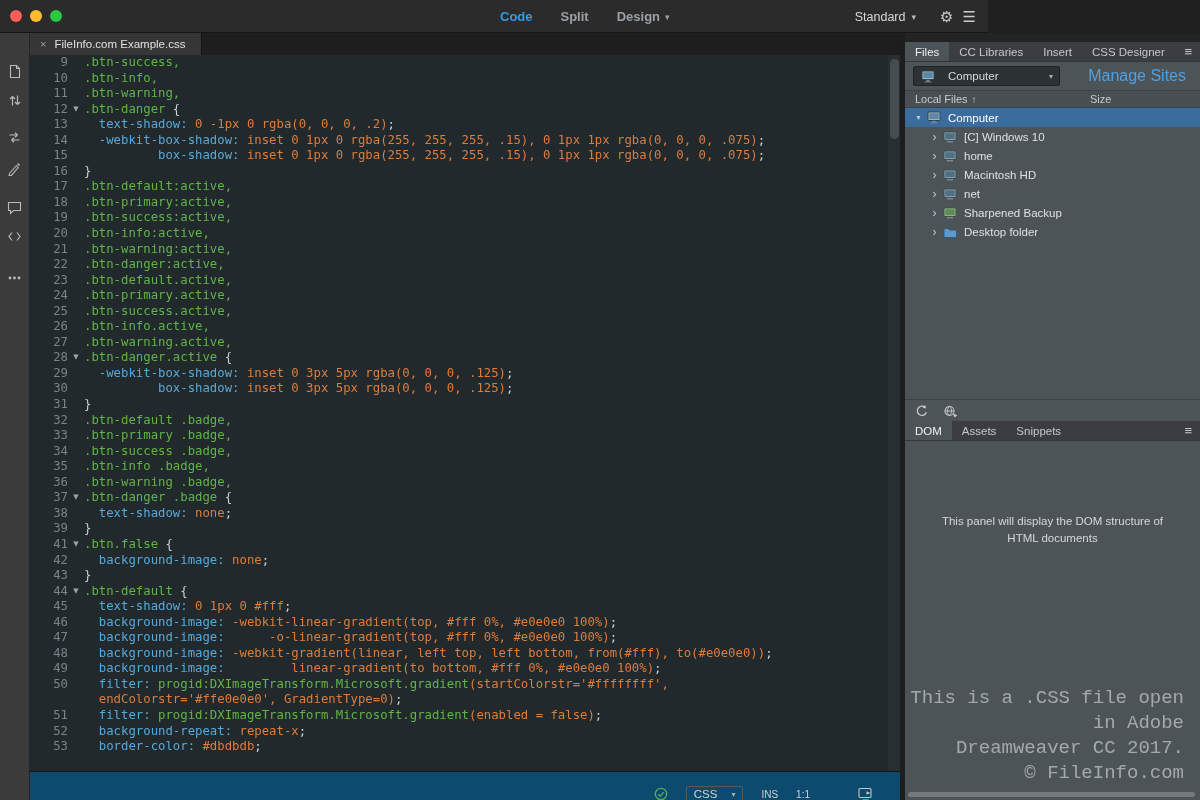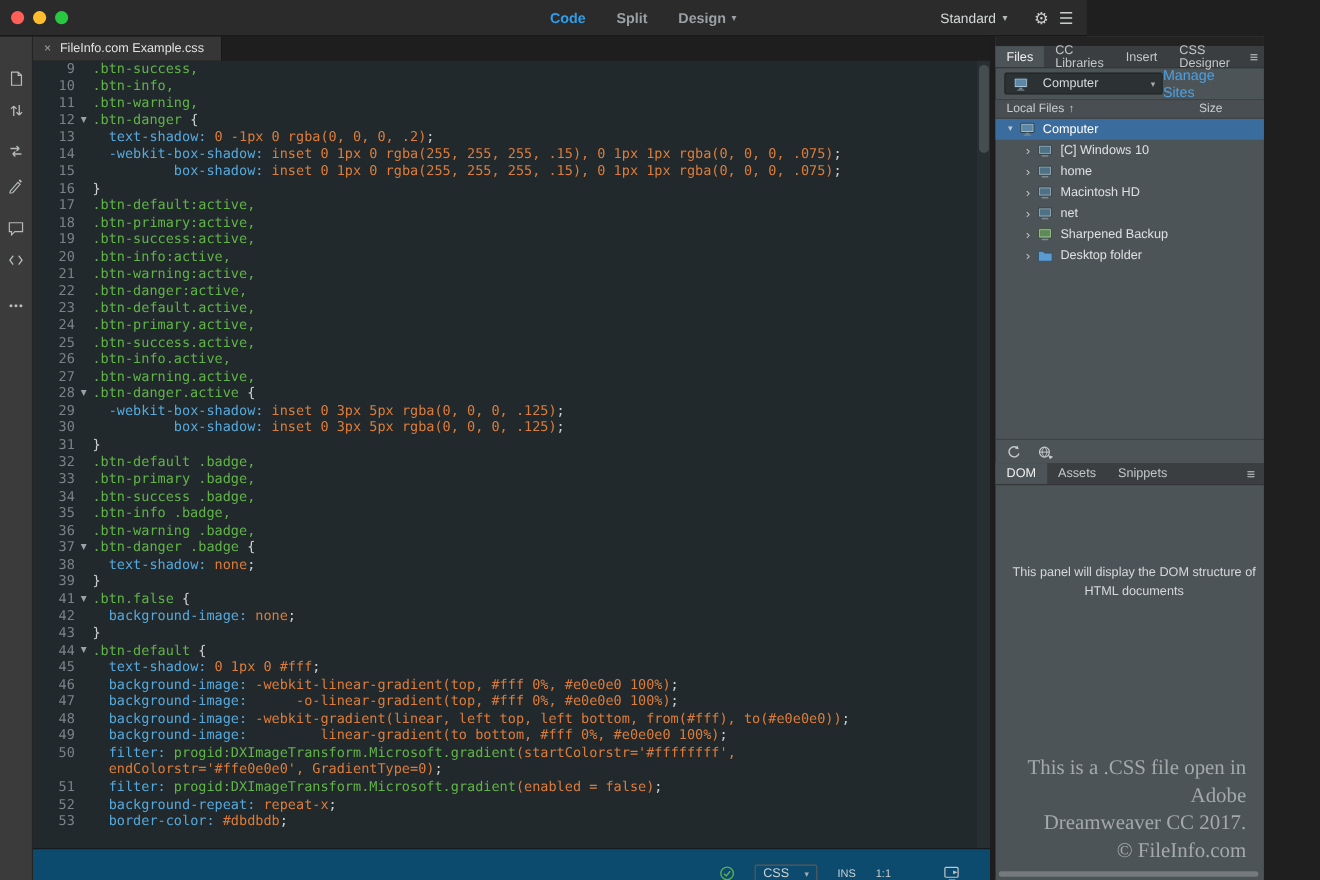--- a/index.html
+++ b/index.html
@@ -47,44 +47,44 @@
   .okcheck{display:flex;align-items:center}
   .cssdrop{display:flex;align-items:center;gap:14px;border:1px solid #5a5a5a;border-radius:2px;padding:1px 7px;color:#cfd1d2;font-size:11.5px}
   .cssdrop .chev{font-size:8px;color:#a9abac}
   .sbtext{color:#cfd1d2;font-size:10px}
   .sbicon{color:#c3c6c7;display:flex;align-items:center;margin-left:30px}
 
   
   .gap{position:absolute;left:900px;top:33px;width:5px;height:767px;background:#1d1d1d;z-index:2}
 
   
-  .rightpanel{position:absolute;left:905px;top:33px;width:244px;height:767px;background:#4d5457;display:flex;flex-direction:column;z-index:3}
+  .rightpanel{position:absolute;left:905px;top:33px;width:295px;height:767px;background:#4d5457;display:flex;flex-direction:column;z-index:3}
   .paneltopgap{height:9px;background:#232323;flex:0 0 auto}
   .ptabs{height:20px;background:#3a3e40;display:flex;align-items:stretch;border-bottom:1px solid #33373a;flex:0 0 auto}
   .ptab{display:flex;align-items:center;padding:0 10px;font-size:11.5px;color:#c3c7c9}
   .ptab.active{background:#4d5457;color:#eef0f0}
   .pmenu{margin-left:auto;color:#c3c7c9;padding:0 8px;display:flex;align-items:center;font-size:13px}
   .siterow{height:28px;display:flex;align-items:center;padding:0 8px;flex:0 0 auto}
   .siteselect{width:147px;height:20px;background:#2c3133;border:1px solid #1f2324;border-radius:2px;display:flex;align-items:center;gap:6px;padding:0 6px;color:#d8dbdc;font-size:11.5px}
   .siteselect .chev{margin-left:auto;font-size:8px;color:#a9abac}
-  .managesites{color:#4da0e4;font-size:13px;margin-left:auto;padding-right:6px;text-decoration:none;cursor:pointer}
+  .managesites{color:#4da0e4;font-size:16px;margin-left:auto;padding-right:6px;text-decoration:none;cursor:pointer}
   .colheaders{position:relative;height:18px;display:flex;align-items:center;padding:0 10px;font-size:11px;color:#c9cdcf;background:#484e51;border-top:1px solid #3c4144;border-bottom:1px solid #3c4144;flex:0 0 auto}
   .colheaders .colsize{position:absolute;left:185px}
   .sortarrow{font-size:10px;margin-left:4px;color:#c9cdcf}
   .filetree{flex:0 0 auto}
   .trow{height:19px;display:flex;align-items:center;font-size:11.5px;color:#dde0e1}
   .trow.selected{background:var(--selection_blue,#3a6d9e);color:#fff}
   .arrow{width:15px;flex:0 0 15px;text-align:center;color:#c2c6c8;font-size:12px;line-height:1}
   .arrow.open{font-size:7px}
   .ticon{width:16px;display:flex;justify-content:center;align-items:center;margin-right:6px;flex:0 0 16px}
   .filespacer{flex:0 0 158px}
   .filestoolbar{height:22px;border-top:1px solid #3c4144;display:flex;align-items:center;gap:14px;padding:0 10px;color:#c7cbcd;flex:0 0 auto}
   .dompanel{flex:1 1 auto;position:relative}
   .dommsg{margin:72px auto 0;width:252px;text-align:center;font-size:11.5px;color:#d5d8d9;line-height:1.45}
-  .watermark{position:absolute;right:16px;bottom:14px;text-align:right;font-size:19px;color:rgba(216,221,223,0.62);line-height:1.32;font-family:Liberation Serif, serif}
+  .watermark{position:absolute;right:16px;bottom:14px;text-align:right;font-size:19px;color:rgba(216,221,223,0.62);line-height:1.32;font-family:Liberation Mono, monospace}
   .hscroll{position:absolute;left:3px;right:5px;bottom:3px;height:5px;background:#7d8284;border-radius:3px;opacity:.85}
   svg{display:block}
 </style>
 </head>
 <body>
 
 <div class="app">
 
   <div class="topbar">
     <div class="traffic">

